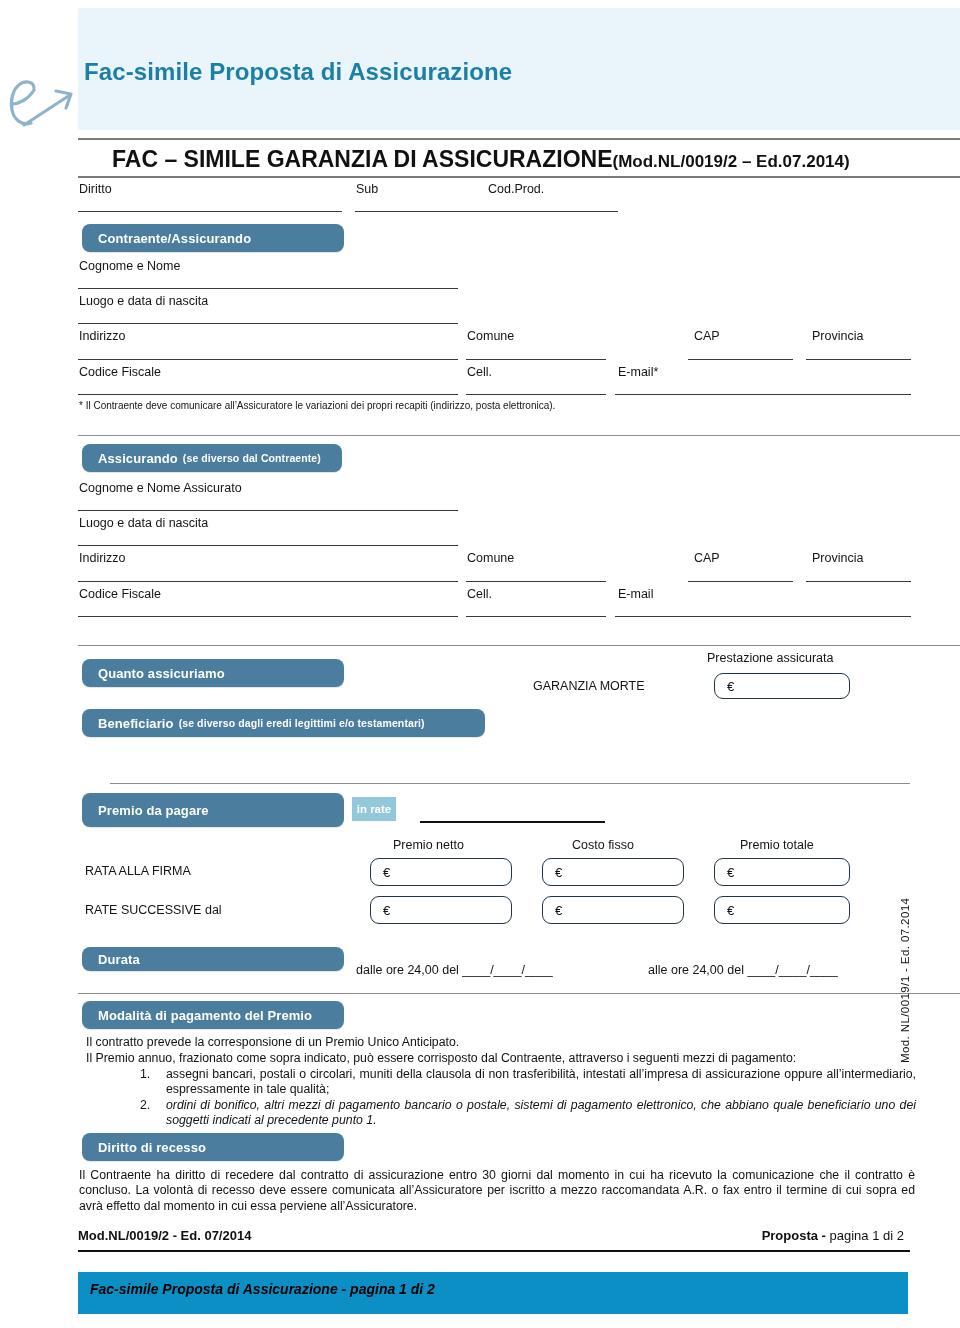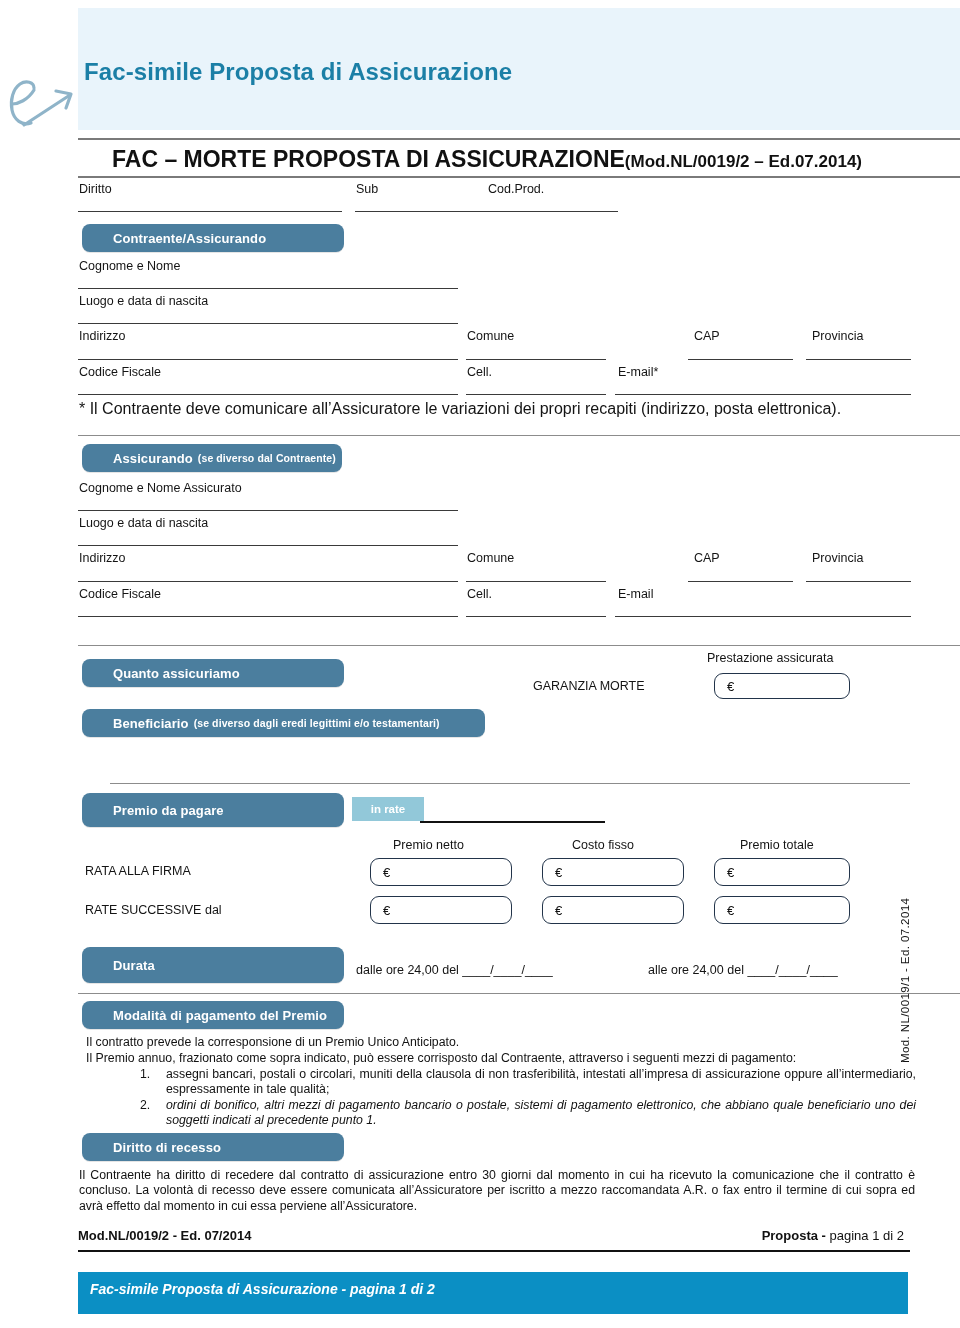--- a/index.html
+++ b/index.html
@@ -37,34 +37,34 @@
     font-size:23px; font-weight:bold; color:#111;
     white-space:nowrap;
   }
   .doc-title .small { font-size:17px; font-weight:bold; }
 
   
   .lbl {
     position:absolute;
     font-size:12.5px; color:#141414; white-space:nowrap;
   }
-  .lbl-sm { font-size:16px; }
+  .lbl-sm { font-size:10px; }
 
   
   .uline { position:absolute; height:1px; background:#3a3a3a; }
 
   
   .badge {
     position:absolute;
     background:#4b7e9e;
     color:#ffffff;
     border-radius:8px;
     font-weight:bold;
     display:flex; align-items:center;
-    padding-left:31px;
+    padding-left:16px;
     font-size:13px;
     letter-spacing:0.1px;
     box-shadow:0 1px 0 rgba(0,0,0,0.10);
   }
   .badge .sub { font-weight:bold; font-size:10.5px; margin-left:5px; }
 
   .badge-lite {
     position:absolute;
     background:#92c8d9; color:#ffffff;
     font-weight:bold; font-size:11.5px;
@@ -106,21 +106,21 @@
     font-size:13px; color:#111;padding-left:16px;
   }
   .foot-right b { font-weight:bold; }
 
   .footbar {
     position:absolute; left:78px; top:1272px; width:830px; height:42px;
     background:#0b8fc4;
   }
   .footbar-txt {
     position:absolute; left:12px; top:9px;
-    color:#ffffff; font-size:14px; font-weight:bold; font-style:italic;
+    color:#000000; font-size:14px; font-weight:bold; font-style:italic;
   }
 
   .sidetext {
     position:absolute; left:899px; top:1063px;
     width:200px;
     transform:rotate(-90deg);
     transform-origin: 0 0;
     font-size:11.5px; color:#111;
     letter-spacing:0.4px;
     white-space:nowrap;
@@ -138,21 +138,21 @@
     <path d="M20 47 L66 17" fill="none" stroke="#8fb4c9" stroke-width="3.2" stroke-linecap="round"></path>
     <path d="M52 13 L67 16 L62 30" fill="none" stroke="#8fb4c9" stroke-width="3.2" stroke-linecap="round" stroke-linejoin="round"></path>
   </svg>
 </div>
 
 <div class="banner-title">Fac-simile Proposta di Assicurazione</div>
 
 <div class="rule-thick" style="left:78px; top:138px; width:882px;"></div>
 
 <div class="doc-title">
-  <span>FAC – MORTE PROPOSTA DI ASSICURAZIONE</span><span class="small">(Mod.NL/0019/2 – Ed.07.2014)</span>
+  <span>FAC – SIMILE GARANZIA DI ASSICURAZIONE</span><span class="small">(Mod.NL/0019/2 – Ed.07.2014)</span>
 </div>
 
 <div class="rule-thick" style="left:78px; top:176px; width:882px;"></div>
 
 <div class="lbl" style="left:79px; top:182px;">Diritto</div>
 <div class="lbl" style="left:356px; top:182px;">Sub</div>
 <div class="lbl" style="left:488px; top:182px;">Cod.Prod.</div>
 
 <div class="uline" style="left:78px; top:211px; width:264px;"></div>
 <div class="uline" style="left:355px; top:211px; width:135px;"></div>
@@ -233,38 +233,38 @@
   <span>Beneficiario</span>
   <span class="sub">(se diverso dagli eredi legittimi e/o testamentari)</span>
 </div>
 
 <div class="rule-grey" style="left:110px; top:783px; width:800px;"></div>
 
 <div class="badge" style="left:82px; top:793px; width:262px; height:34px;">
   <span>Premio da pagare</span>
 </div>
 
-<div class="badge-lite" style="left:352px; top:797px; width:72px; height:24px;">in rate</div>
+<div class="badge-lite" style="left:352px; top:797px; width:44px; height:24px;">in rate</div>
 <div class="uline" style="left:420px; top:821px; width:185px; height:2px; background:#111;"></div>
 
 <div class="lbl" style="left:393px; top:838px;">Premio netto</div>
 <div class="lbl" style="left:572px; top:838px;">Costo fisso</div>
 <div class="lbl" style="left:740px; top:838px;">Premio totale</div>
 
 <div class="lbl" style="left:85px; top:864px;">RATA ALLA FIRMA</div>
 <div class="moneybox" style="left:370px; top:858px; width:142px; height:28px;">€</div>
 <div class="moneybox" style="left:542px; top:858px; width:142px; height:28px;">€</div>
 <div class="moneybox" style="left:714px; top:858px; width:136px; height:28px;">€</div>
 
 <div class="lbl" style="left:85px; top:903px;">RATE SUCCESSIVE dal</div>
 <div class="moneybox" style="left:370px; top:896px; width:142px; height:28px;">€</div>
 <div class="moneybox" style="left:542px; top:896px; width:142px; height:28px;">€</div>
 <div class="moneybox" style="left:714px; top:896px; width:136px; height:28px;">€</div>
 
-<div class="badge" style="left:82px; top:947px; width:262px; height:36px;">
+<div class="badge" style="left:82px; top:947px; width:262px; height:24px;">
   <span>Durata</span>
 </div>
 <div class="lbl" style="left:356px; top:963px;">dalle ore 24,00 del ____/____/____</div>
 <div class="lbl" style="left:648px; top:963px;">alle ore 24,00 del ____/____/____</div>
 
 <div class="rule-grey" style="left:78px; top:993px; width:882px;"></div>
 
 <div class="badge" style="left:82px; top:1001px; width:262px; height:28px;">
   <span>Modalità di pagamento del Premio</span>
 </div>

